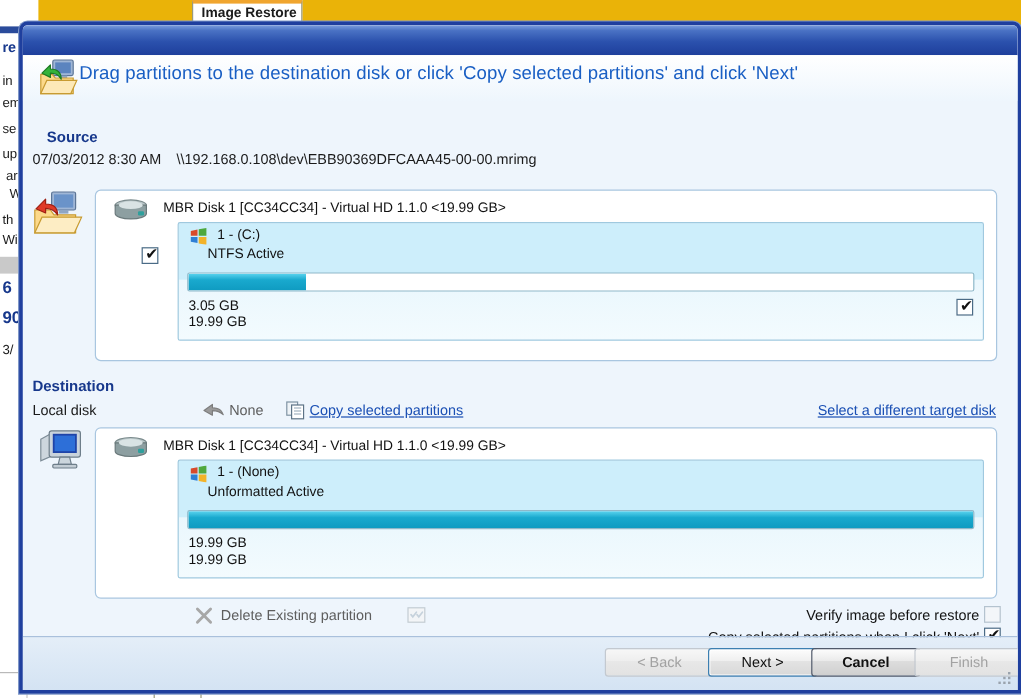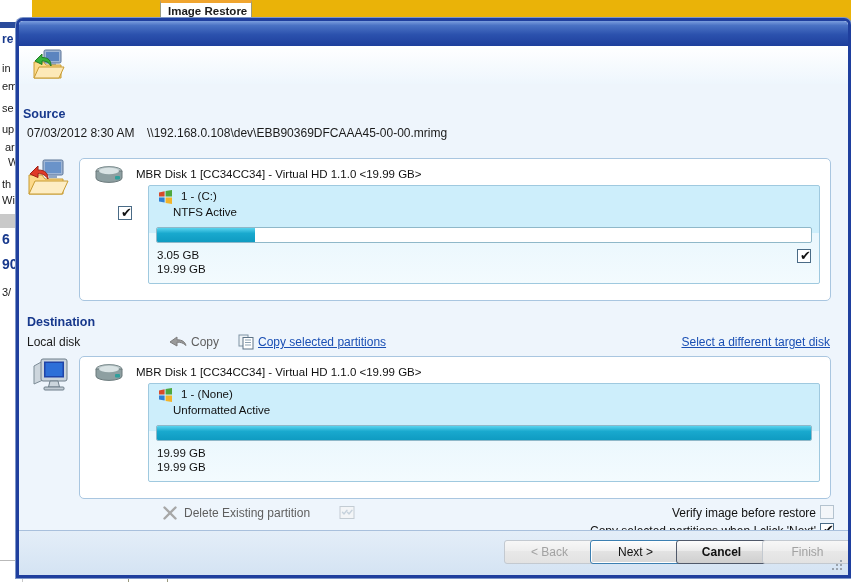--- a/index.html
+++ b/index.html
@@ -220,23 +220,24 @@
       <span class="ico" style="left:12px;top:2px;">
         <svg width="34" height="34" viewBox="0 0 34 34">
           <rect x="13" y="2" width="17" height="13" rx="1.5" fill="#9fb6d6" stroke="#5c7596" stroke-width="1"></rect>
           <rect x="15" y="4" width="13" height="9" fill="#5b84bf"></rect>
           <rect x="18" y="15" width="7" height="2.5" fill="#8fa6c4"></rect>
           <path d="M3 14 L3 30 L30 30 L30 17 L15 17 L12.5 14 Z" fill="#fcd98a" stroke="#c89b31" stroke-width="1"></path>
           <path d="M3 30 L8 19 L33 19 L28 30 Z" fill="#fde9b8" stroke="#c89b31" stroke-width="1"></path>
           <path d="M4 13 L11 6 L11 9.5 C18 9.5 20 13 20 18 C17.5 13.8 15 13 11 13 L11 16.5 Z" fill="#34b33a" stroke="#1e7a23" stroke-width="1" stroke-linejoin="round"></path>
         </svg>
       </span>
-    </div>
-
-    <span class="sec-label" style="left:4px;top:61px;">Source</span>
+      <span class="hdr-title">Drag partitions to the destination disk or click 'Copy selected partitions' and click 'Next'</span>
+    </div>
+
+    <span class="sec-label" style="left:20px;top:61px;">Source</span>
     <span class="sec-sub" style="left:8px;top:80px;">07/03/2012 8:30 AM</span>
     <span class="sec-sub" style="left:128px;top:80px;">\\192.168.0.108\dev\EBB90369DFCAAA45-00-00.mrimg</span>
 
     <span class="ico" style="left:8px;top:113px;">
       <svg width="42" height="40" viewBox="0 0 42 40">
         <rect x="16" y="1" width="20" height="15" rx="1.5" fill="#9fb6d6" stroke="#5c7596" stroke-width="1"></rect>
         <rect x="18" y="3" width="16" height="11" fill="#6a93c9"></rect>
         <rect x="22" y="16" width="8" height="3" fill="#8fa6c4"></rect>
         <path d="M2 16 L2 35 L36 35 L36 20 L18 20 L15 16 Z" fill="#fcd98a" stroke="#c89b31" stroke-width="1"></path>
         <path d="M2 35 L8 22 L41 22 L35 35 Z" fill="#fdedc4" stroke="#c89b31" stroke-width="1"></path>
@@ -285,21 +286,21 @@
     </div>
 
     <span class="sec-label" style="left:8px;top:269px;">Destination</span>
     <span class="sec-sub" style="left:8px;top:289px;">Local disk</span>
 
     <span class="ico" style="left:150px;top:288px;">
       <svg width="18" height="16" viewBox="0 0 18 16">
         <path d="M1 8 L8 3 L8 5.8 C13.5 5.8 16 8 17 11.5 C14 8.7 11.5 8.2 8 8.2 L8 12 Z" fill="#9a9a9a" stroke="#7d7d7d" stroke-width="1" stroke-linejoin="round"></path>
       </svg>
     </span>
-    <span class="tb-text disabled" style="left:172px;top:289px;">Copy</span>
+    <span class="tb-text disabled" style="left:172px;top:289px;">None</span>
 
     <span class="ico" style="left:219px;top:288px;">
       <svg width="16" height="16" viewBox="0 0 16 16">
         <rect x="1" y="1" width="9" height="11" fill="#eef3f7" stroke="#7f93a3" stroke-width="1"></rect>
         <rect x="5" y="3.5" width="10" height="11.5" fill="#ffffff" stroke="#5d7386" stroke-width="1"></rect>
         <line x1="7" y1="6" x2="13" y2="6" stroke="#8fa3b3" stroke-width="1"></line>
         <line x1="7" y1="8.5" x2="13" y2="8.5" stroke="#8fa3b3" stroke-width="1"></line>
         <line x1="7" y1="11" x2="13" y2="11" stroke="#8fa3b3" stroke-width="1"></line>
       </svg>
     </span>

